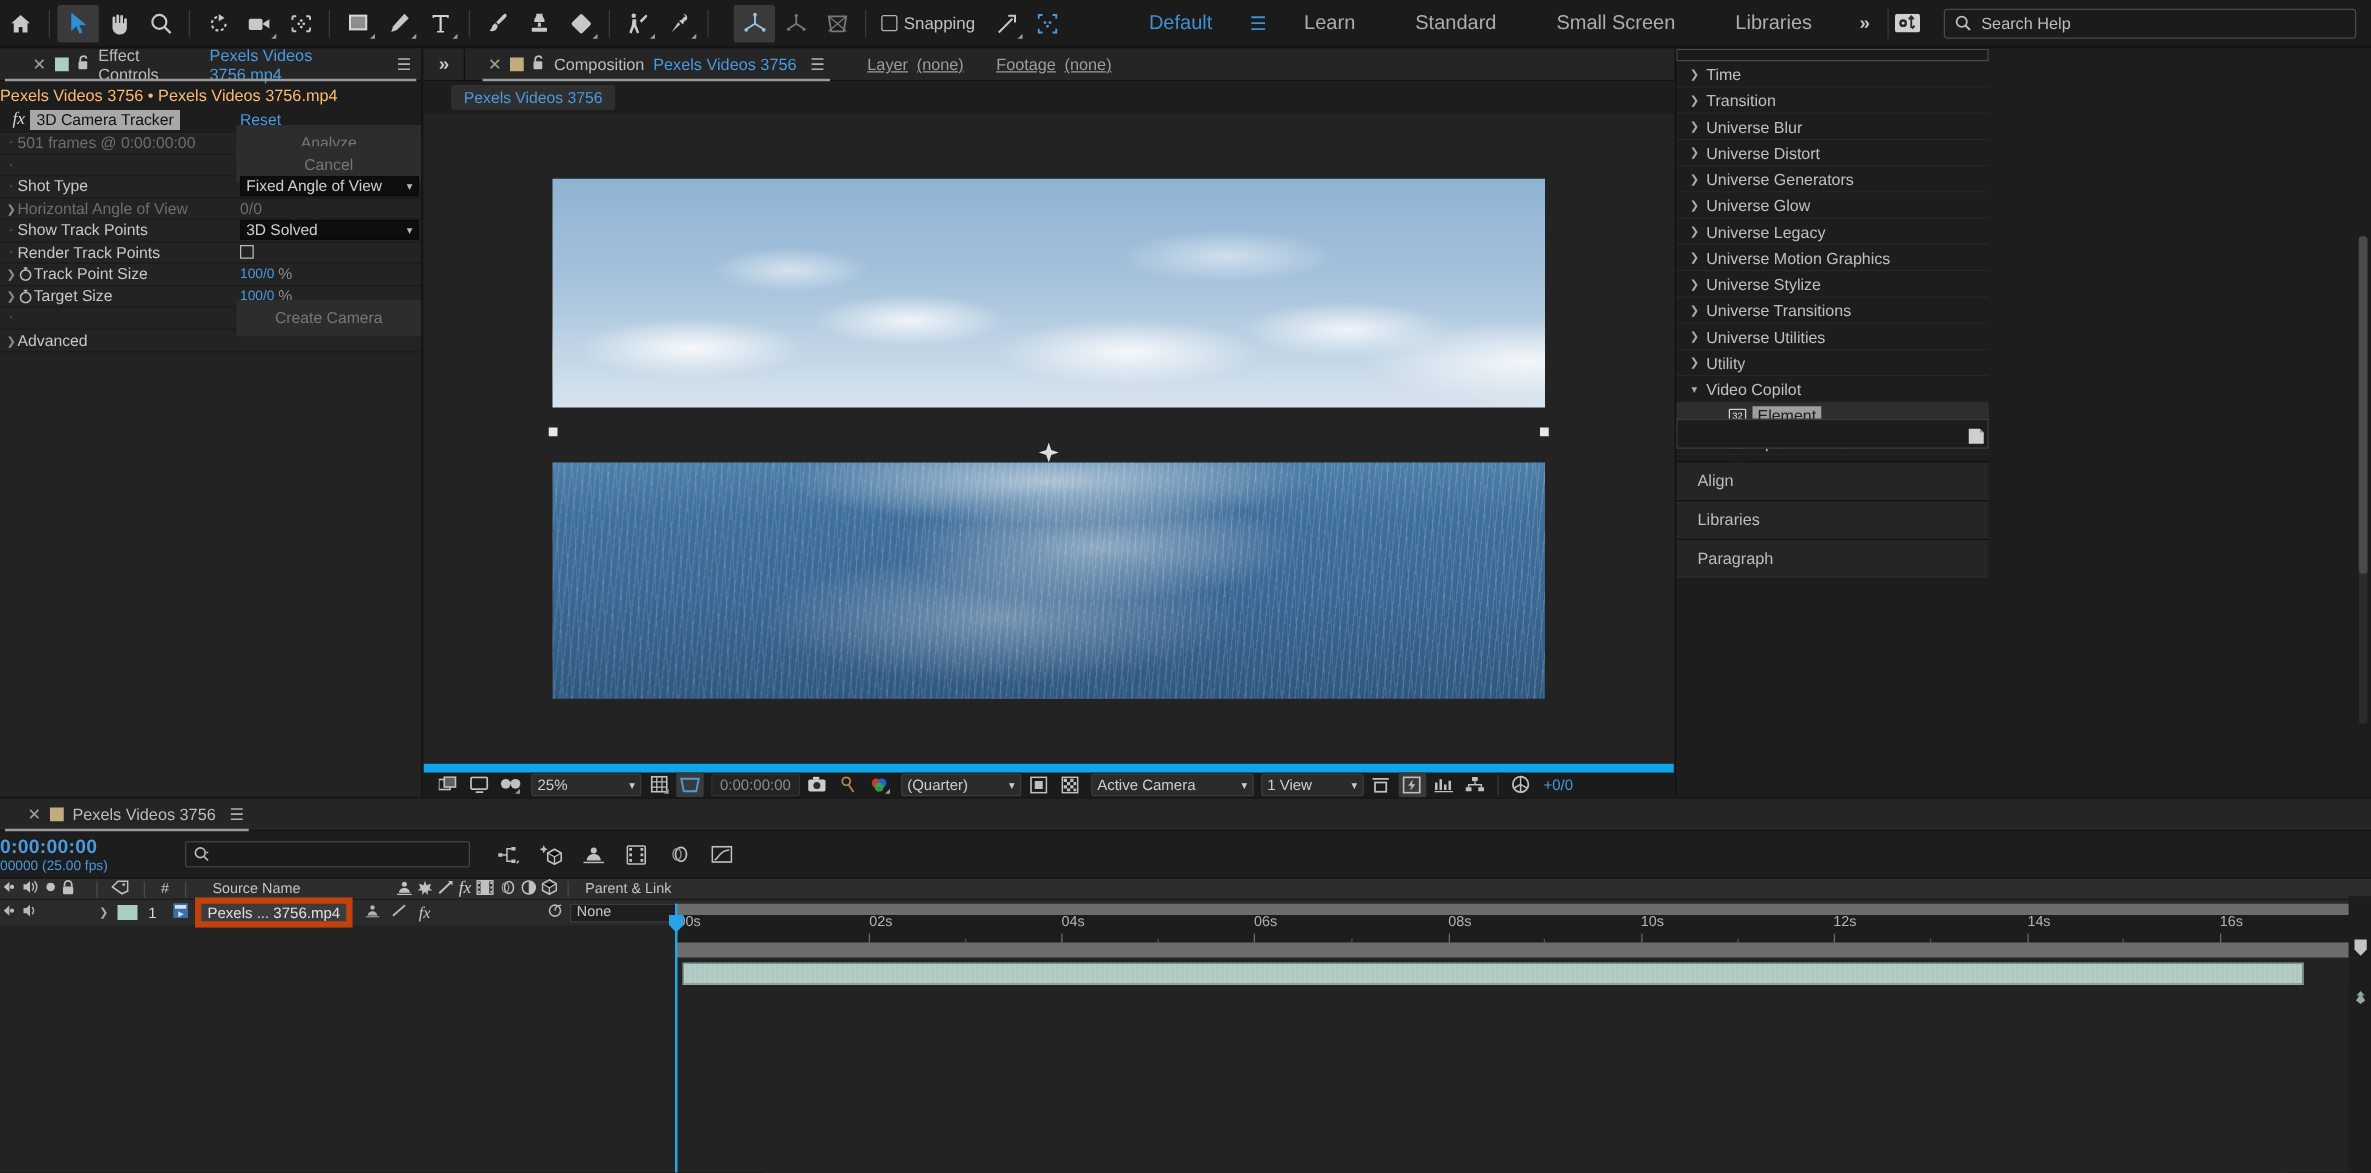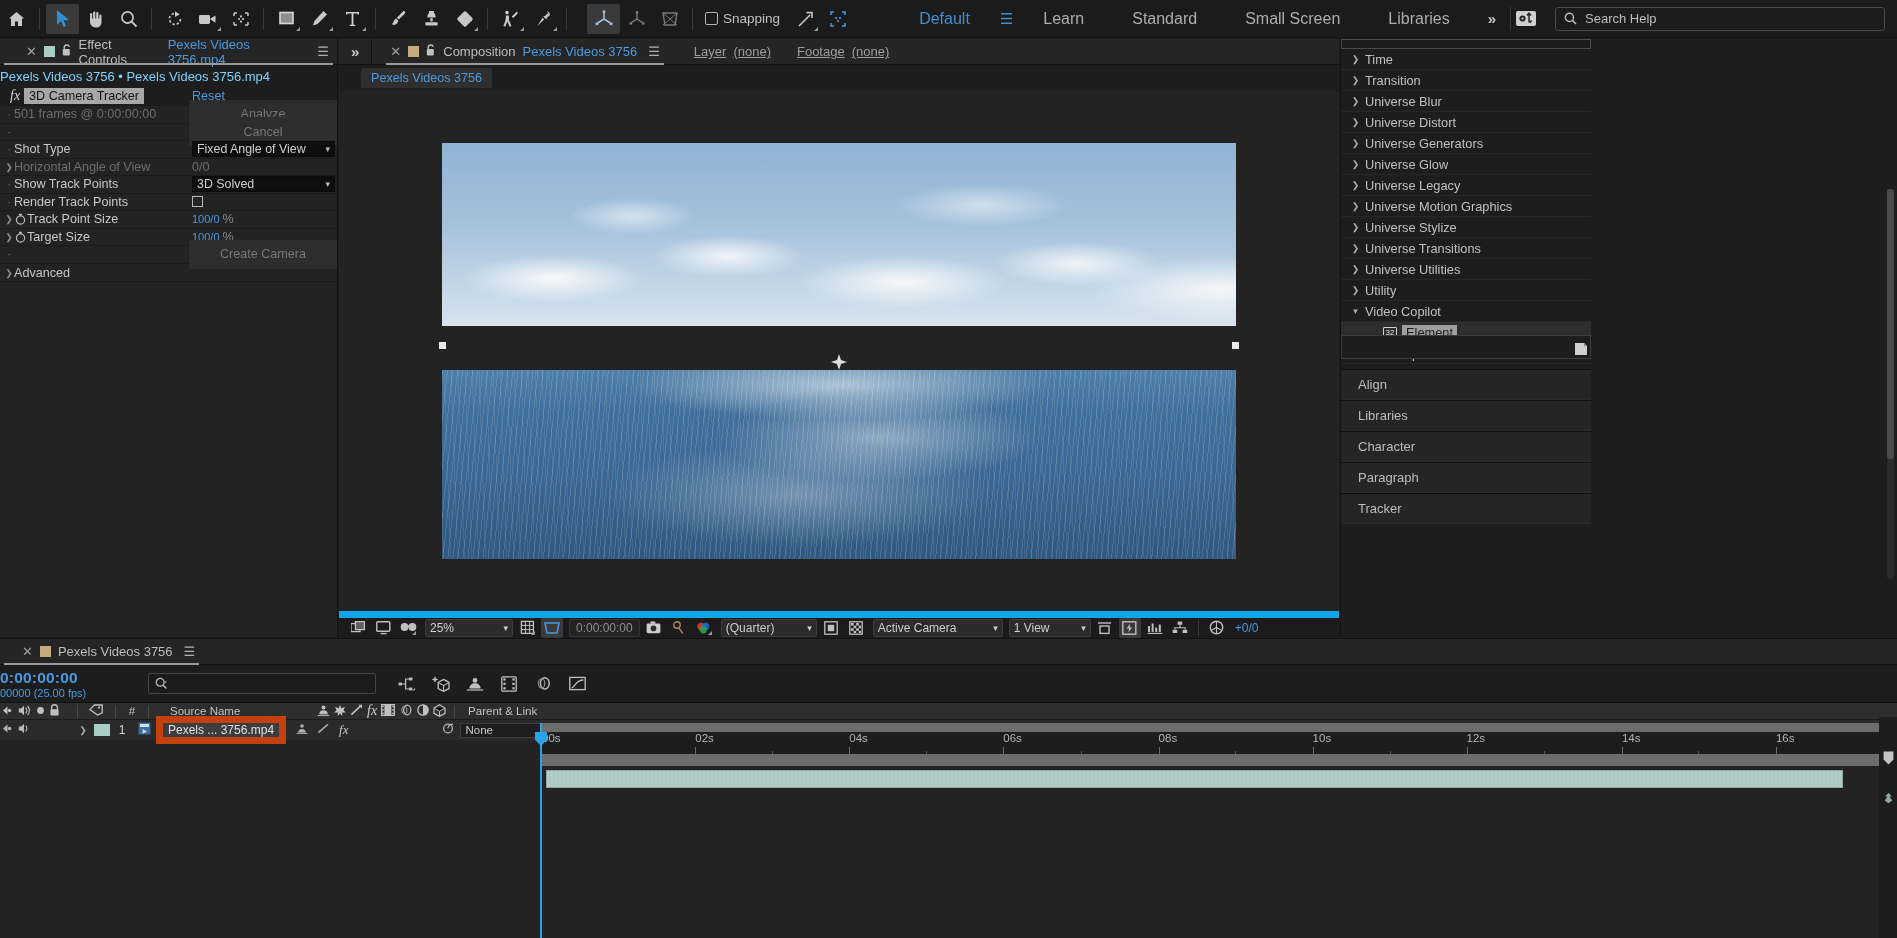--- a/index.html
+++ b/index.html
@@ -80,21 +80,21 @@
   .ptab .hamb { color: #b0b0b0; font-size: 13px; margin-left: 4px; }
 
   
   #ec-panel {
     position: absolute; left: 0; top: 39px; width: 338px; height: 598px;
     background: #232323; border-right: 1px solid #111;
     overflow: hidden;
   }
   #ec-subtitle {
     height: 22px; display: flex; align-items: center; padding-left: 0px;
-    font-size: 13px; color: #7dd3fc; background: #1d1d1d;
+    font-size: 13px; color: #fdba74; background: #1d1d1d;
   }
   .ec-row {
     height: 17.5px; display: flex; align-items: center;
     font-size: 12.6px; border-bottom: 1px solid #1b1b1b;
   }
   .ec-row.fx-head { height: 19px; background: #1d1d1d; }
   .ec-lab-col { width: 188px; display: flex; align-items: center; padding-left: 4px; overflow: hidden; white-space: nowrap; }
   .ec-val-col { flex: 1; display: flex; align-items: center; padding-left: 4px; }
   .tri {
     width: 10px; flex: 0 0 10px; text-align: center; color: #8d8d8d; font-size: 9px;
@@ -280,21 +280,21 @@
     background: repeating-linear-gradient(90deg,#b4cdc7 0 2px,#aec8c2 2px 4px);
     border:1px solid #8fa8a3;
   }
   #tl-rightrail {
     position:absolute; right:0; top:78px; width:18px; bottom:0; background:#1d1d1d;
   }
   .rail-ico { width:18px; height:22px; display:flex; align-items:center; justify-content:center; }
   #tl-bottomarea { position:absolute; left:0; top:150px; right:18px; bottom:0; background:#232323; }
   #tl-leftpane-bg { position:absolute; left:0; top:150px; width:540px; bottom:0; background:#232323; border-right:1px solid #1b1b1b; }
   .src-name-box {
-    background:#3c3c3c; border:7px solid #c2410c; padding:0px 5px; font-size:12px; color:#e0e0e0;
+    background:#3c3c3c; border:5px solid #c2410c; padding:0px 5px; font-size:12px; color:#e0e0e0;
   }
   .parent-dd {
     width:95px; height:15px; background:#1e1e1e; border:1px solid #3c3c3c;
     display:flex; align-items:center; padding-left:4px; font-size:11.5px; color:#c9c9c9;
   }
 </style>
 </head>
 <body>
 
 <div id="toolbar">
@@ -901,23 +901,21 @@
       </svg>
   </div>
 
   <div id="fx-scroll">
     <div id="fx-scroll-thumb"></div>
   </div>
 
   <div id="collapsed-panels">
     <div class="cp-row">Align</div>
     <div class="cp-row">Libraries</div>
-    <div class="cp-row">Character</div>
     <div class="cp-row">Paragraph</div>
-    <div class="cp-row">Tracker</div>
   </div>
 </div>
 
 <div id="tl-panel">
   <div id="tl-tabbar">
     <div class="ptab active" style="padding-left:22px">
       <span class="close">✕</span>
       <span class="swatch" style="background:#c3ab80"></span>
       <span>Pexels Videos 3756</span>
       <span class="hamb">☰</span>

